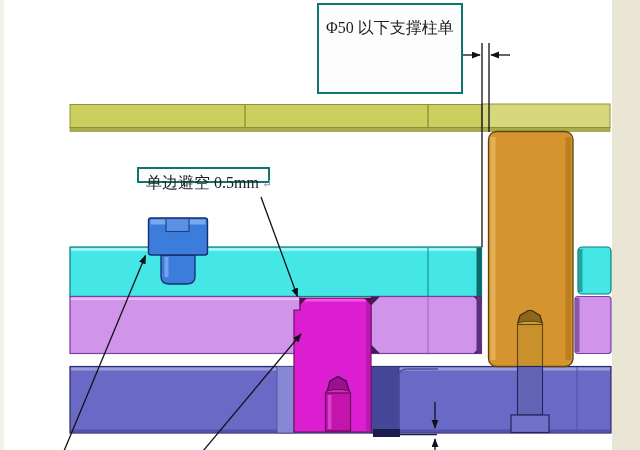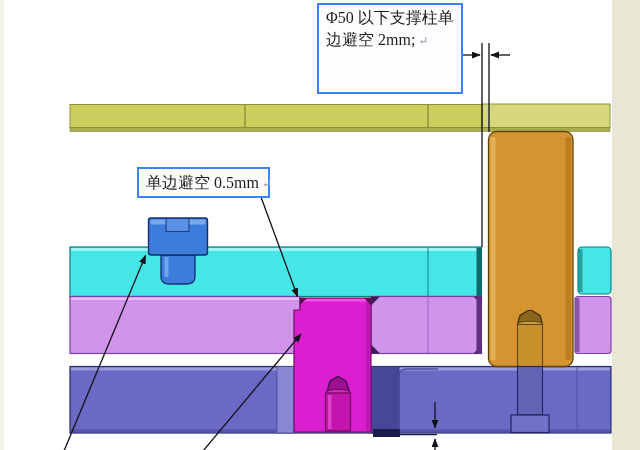--- a/index.html
+++ b/index.html
@@ -2,27 +2,27 @@
 <html><head>
 <meta charset="utf-8">
 <style>
   html,body{margin:0;padding:0;background:#fff;}
   .canvas{
     position:relative;width:640px;height:450px;background:#ffffff;overflow:hidden;
     font-family:"Liberation Serif","DejaVu Serif",serif;
   }
   .canvas svg{position:absolute;left:0;top:0;}
   .callout{
-    position:absolute;background:#fdfdfd;border:2px solid #3b82f6;color:#1d1d1d;
-    box-sizing:border-box;font-size:16px;line-height:21px;padding:2px 2px 0 7px;
+    position:absolute;background:#fdfdfd;border:2px solid #0f766e;color:#1d1d1d;
+    box-sizing:border-box;font-size:16px;line-height:21px;padding:12px 2px 0 7px;
     white-space:nowrap;z-index:5;
   }
   .callout .ret{color:#8fa0b8;font-size:12px;margin-left:3px;}
   #pillar-note{left:317px;top:3px;width:146px;height:91px;line-height:21.5px;}
-  #insert-note{left:137px;top:167px;width:133px;height:31px;padding-top:3px;}
+  #insert-note{left:137px;top:167px;width:133px;height:16px;padding-top:3px;}
 </style>
 </head>
 <body>
 
 <div class="canvas">
 
   <svg width="640" height="450" viewBox="0 0 640 450">
     <defs>
       <marker id="arr" markerWidth="10" markerHeight="8" refX="8.2" refY="3.5" orient="auto" markerUnits="userSpaceOnUse">
         <path d="M0,0 L9,3.5 L0,7 Z" fill="#111118"></path>
@@ -123,20 +123,19 @@
 
       <line x1="64" y1="451" x2="145.5" y2="255.5" marker-end="url(#arr)"></line>
 
       <line x1="435" y1="402" x2="435" y2="428" marker-end="url(#arr)"></line>
       <line x1="435" y1="450" x2="435" y2="439" marker-end="url(#arr)"></line>
     </g>
   </svg>
 
   <div class="callout" id="pillar-note">
     <div><span>Φ50 以下支撑柱单</span></div>
-    <div><span>边避空 2mm;</span><span class="ret">↵</span></div>
   </div>
 
   <div class="callout" id="insert-note">
     <span>单边避空 0.5mm</span><span class="ret">↵</span>
   </div>
 
 </div>
 
 </body></html>

